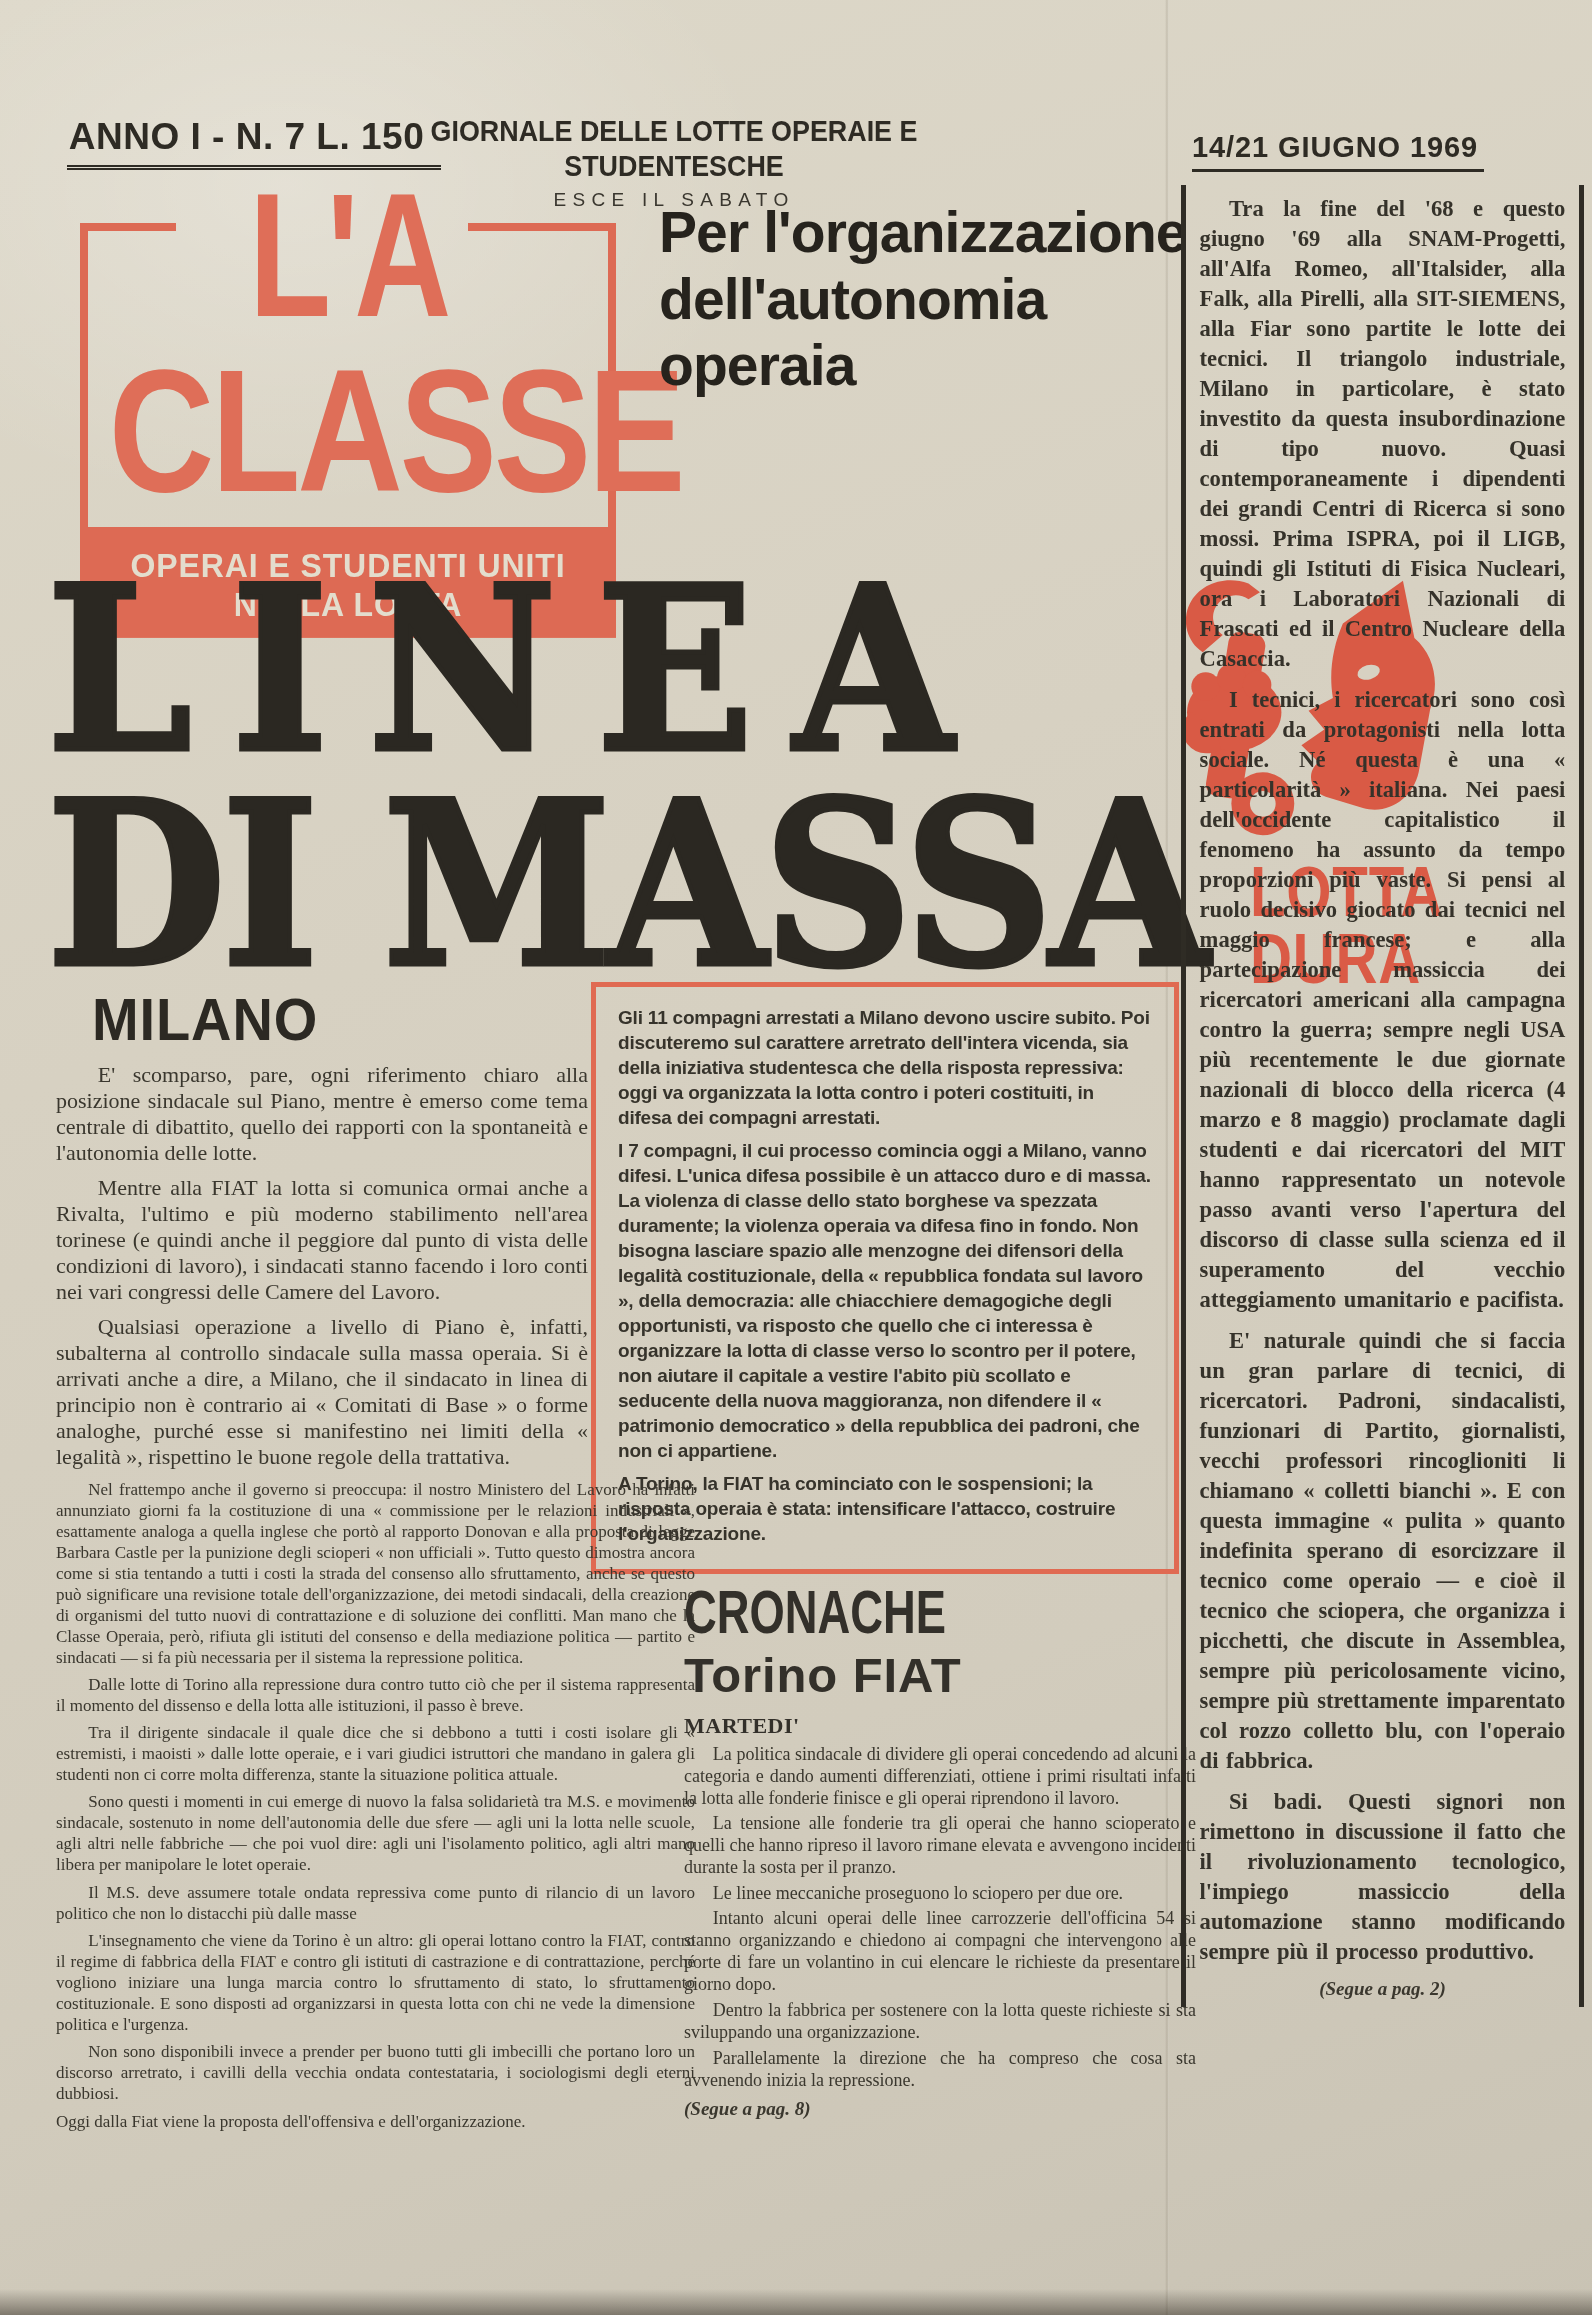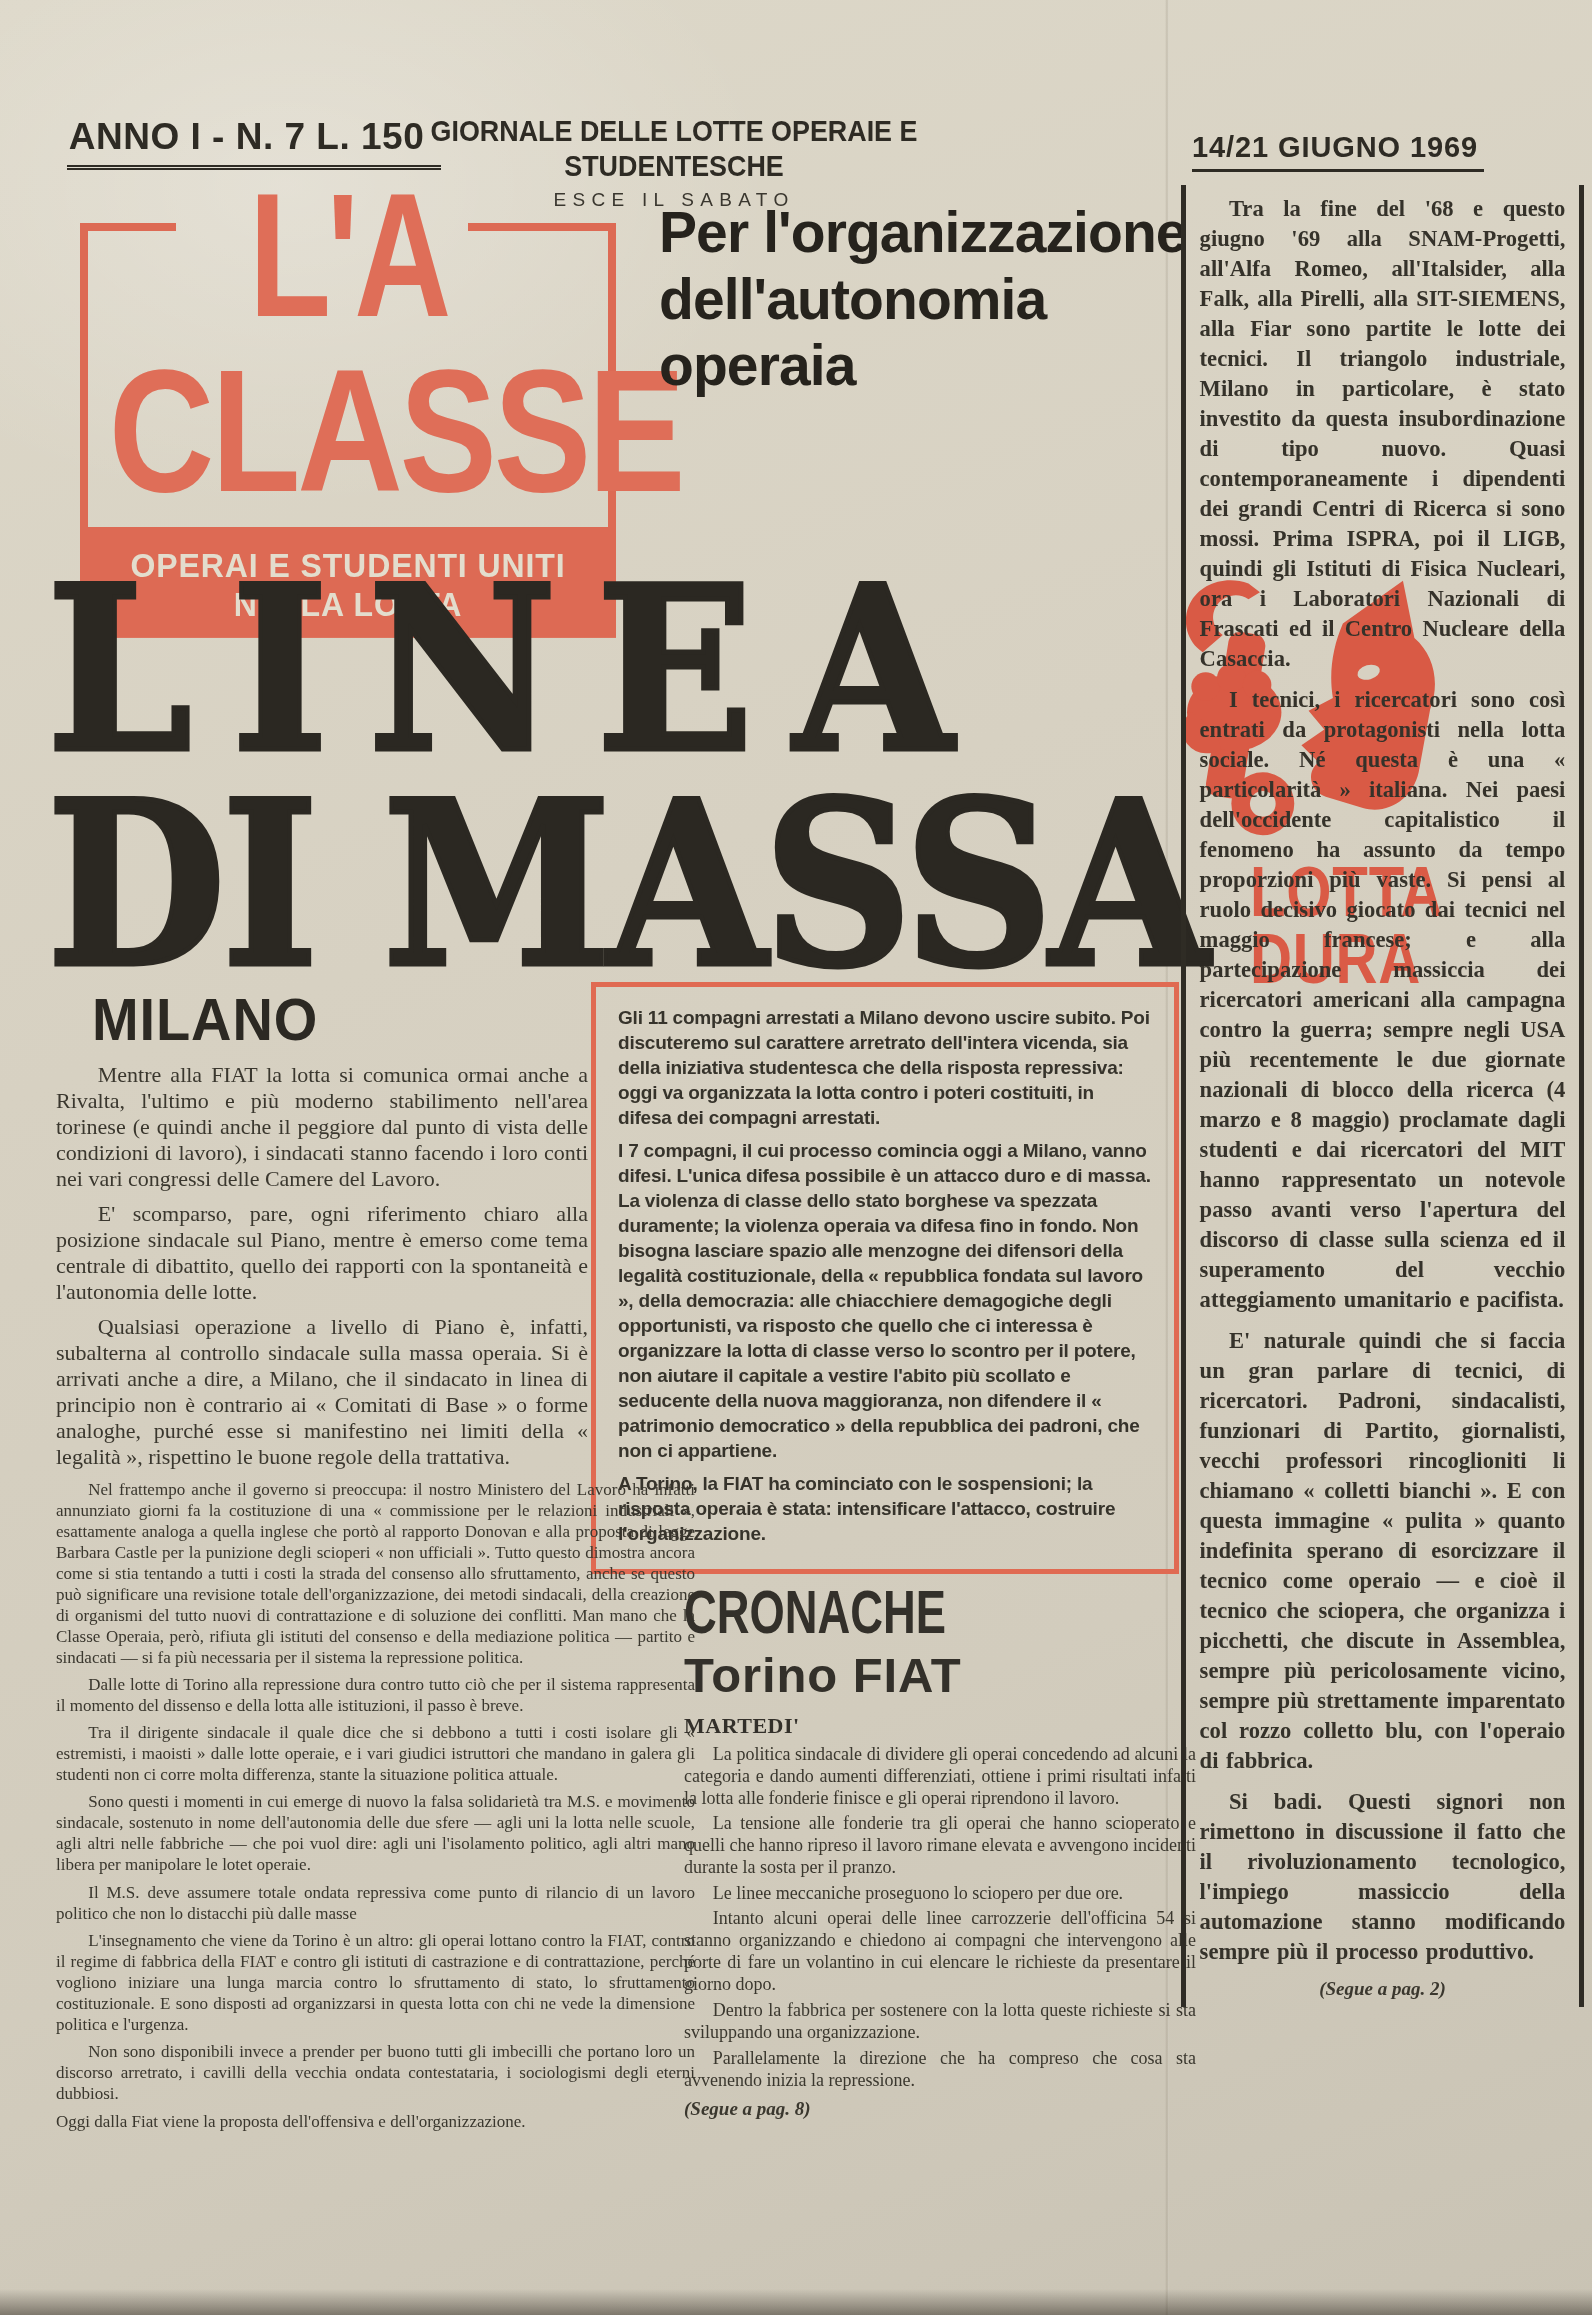--- a/index.html
+++ b/index.html
@@ -201,22 +201,22 @@
 
   <section class="redbox">
       <p>Gli 11 compagni arrestati a Milano devono uscire subito. Poi discuteremo sul carattere arretrato dell'intera vicenda, sia della iniziativa studentesca che della risposta repressiva: oggi va organizzata la lotta contro i poteri costituiti, in difesa dei compagni arrestati.</p>
       <p>I 7 compagni, il cui processo comincia oggi a Milano, vanno difesi. L'unica difesa possibile è un attacco duro e di massa. La violenza di classe dello stato borghese va spezzata duramente; la violenza operaia va difesa fino in fondo. Non bisogna lasciare spazio alle menzogne dei difensori della legalità costituzionale, della « repubblica fondata sul lavoro », della democrazia: alle chiacchiere demagogiche degli opportunisti, va risposto che quello che ci interessa è organizzare la lotta di classe verso lo scontro per il potere, non aiutare il capitale a vestire l'abito più scollato e seducente della nuova maggioranza, non difendere il « patrimonio democratico » della repubblica dei padroni, che non ci appartiene.</p>
       <p>A Torino, la FIAT ha cominciato con le sospensioni; la risposta operaia è stata: intensificare l'attacco, costruire l'organizzazione.</p>
     </section>
 
   <section class="milano">
     <h2>MILANO</h2>
     <div class="m-top">
+        <p>E' scomparso, pare, ogni riferimento chiaro alla posizione sindacale sul Piano, mentre è emerso come tema centrale di dibattito, quello dei rapporti con la spontaneità e l'autonomia delle lotte.</p>
         <p>Mentre alla FIAT la lotta si comunica ormai anche a Rivalta, l'ultimo e più moderno stabilimento nell'area torinese (e quindi anche il peggiore dal punto di vista delle condizioni di lavoro), i sindacati stanno facendo i loro conti nei vari congressi delle Camere del Lavoro.</p>
-        <p>E' scomparso, pare, ogni riferimento chiaro alla posizione sindacale sul Piano, mentre è emerso come tema centrale di dibattito, quello dei rapporti con la spontaneità e l'autonomia delle lotte.</p>
         <p>Qualsiasi operazione a livello di Piano è, infatti, subalterna al controllo sindacale sulla massa operaia. Si è arrivati anche a dire, a Milano, che il sindacato in linea di principio non è contrario ai « Comitati di Base » o forme analoghe, purché esse si manifestino nei limiti della « legalità », rispettino le buone regole della trattativa.</p>
       </div>
     <div class="m-bottom">
         <p>Nel frattempo anche il governo si preoccupa: il nostro Ministero del Lavoro ha infatti annunziato giorni fa la costituzione di una « commissione per le relazioni industriali », esattamente analoga a quella inglese che portò al rapporto Donovan e alla proposta di legge Barbara Castle per la punizione degli scioperi « non ufficiali ». Tutto questo dimostra ancora come si stia tentando a tutti i costi la strada del consenso allo sfruttamento, anche se questo può significare una revisione totale dell'organizzazione, dei metodi sindacali, della creazione di organismi del tutto nuovi di contrattazione e di soluzione dei conflitti. Man mano che la Classe Operaia, però, rifiuta gli istituti del consenso e della mediazione politica — partito e sindacati — si fa più necessaria per il sistema la repressione politica.</p>
         <p>Dalle lotte di Torino alla repressione dura contro tutto ciò che per il sistema rappresenta il momento del dissenso e della lotta alle istituzioni, il passo è breve.</p>
         <p>Tra il dirigente sindacale il quale dice che si debbono a tutti i costi isolare gli « estremisti, i maoisti » dalle lotte operaie, e i vari giudici istruttori che mandano in galera gli studenti non ci corre molta differenza, stante la situazione politica attuale.</p>
         <p>Sono questi i momenti in cui emerge di nuovo la falsa solidarietà tra M.S. e movimento sindacale, sostenuto in nome dell'autonomia delle due sfere — agli uni la lotta nelle scuole, agli altri nelle fabbriche — che poi vuol dire: agli uni l'isolamento politico, agli altri mano libera per manipolare le lotet operaie.</p>
         <p>Il M.S. deve assumere totale ondata repressiva come punto di rilancio di un lavoro politico che non lo distacchi più dalle masse</p>
         <p>L'insegnamento che viene da Torino è un altro: gli operai lottano contro la FIAT, contro il regime di fabbrica della FIAT e contro gli istituti di castrazione e di contrattazione, perché vogliono iniziare una lunga marcia contro lo sfruttamento di stato, lo sfruttamento costituzionale. E sono disposti ad organizzarsi in questa lotta con chi ne vede la dimensione politica e l'urgenza.</p>
         <p>Non sono disponibili invece a prender per buono tutti gli imbecilli che portano loro un discorso arretrato, i cavilli della vecchia ondata contestataria, i sociologismi degli eterni dubbiosi.</p>

